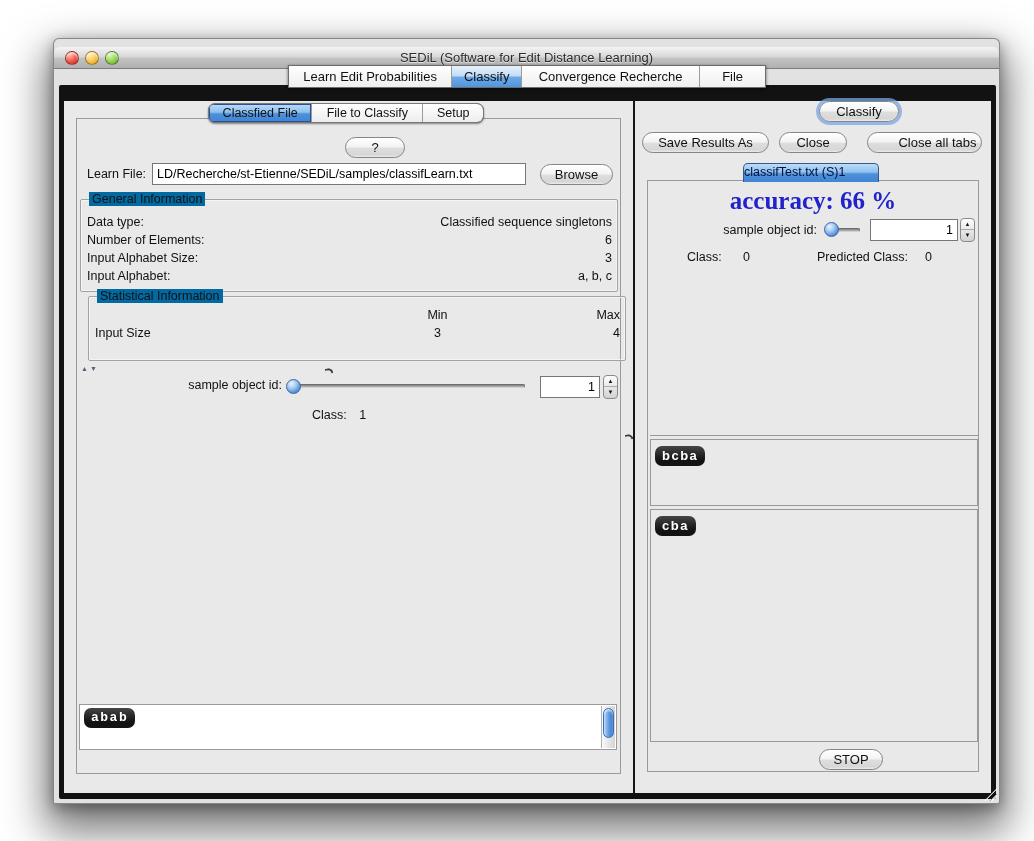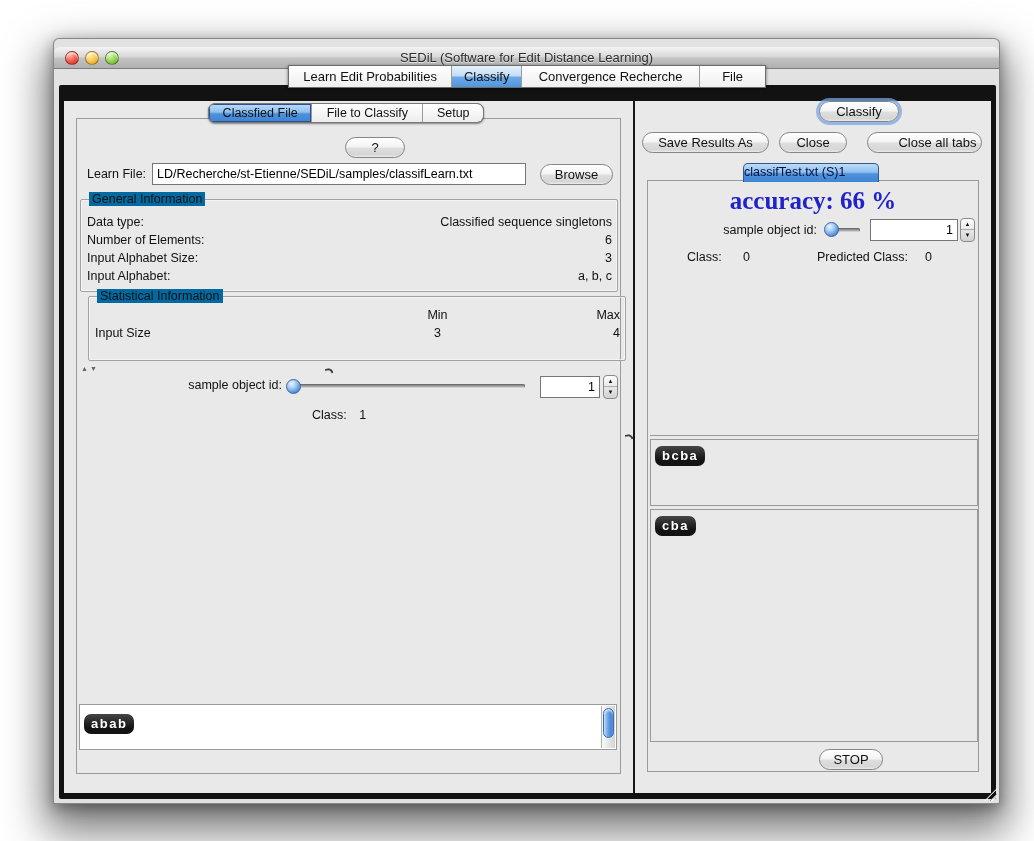--- a/index.html
+++ b/index.html
@@ -201,21 +201,21 @@
             <div class="spin-half up">▲</div>
             <div class="spin-half">▼</div>
           </div>
 
           <div class="lbl" style="left:235px; top:289px;">
             <span>Class:</span>
             <span style="margin-left:9px;">1</span>
           </div>
 
           <div class="seqarea" style="left:2px; top:585px; width:538px; height:46px;">
-            <span class="badge" style="left:4px; top:9px;">abab</span>
+            <span class="badge" style="left:4px; top:3px;font-family:Liberation Mono, monospace;">abab</span>
             <div class="vscroll">
               <div class="vthumb"></div>
             </div>
           </div>
         </div>
 
         <div class="vdivider"></div>
         <span class="hook" style="left:561px; top:333px;"></span>
 
         <div class="aquabtn focusring" style="left:755px; top:0px; width:80px; height:21px;">Classify</div>

